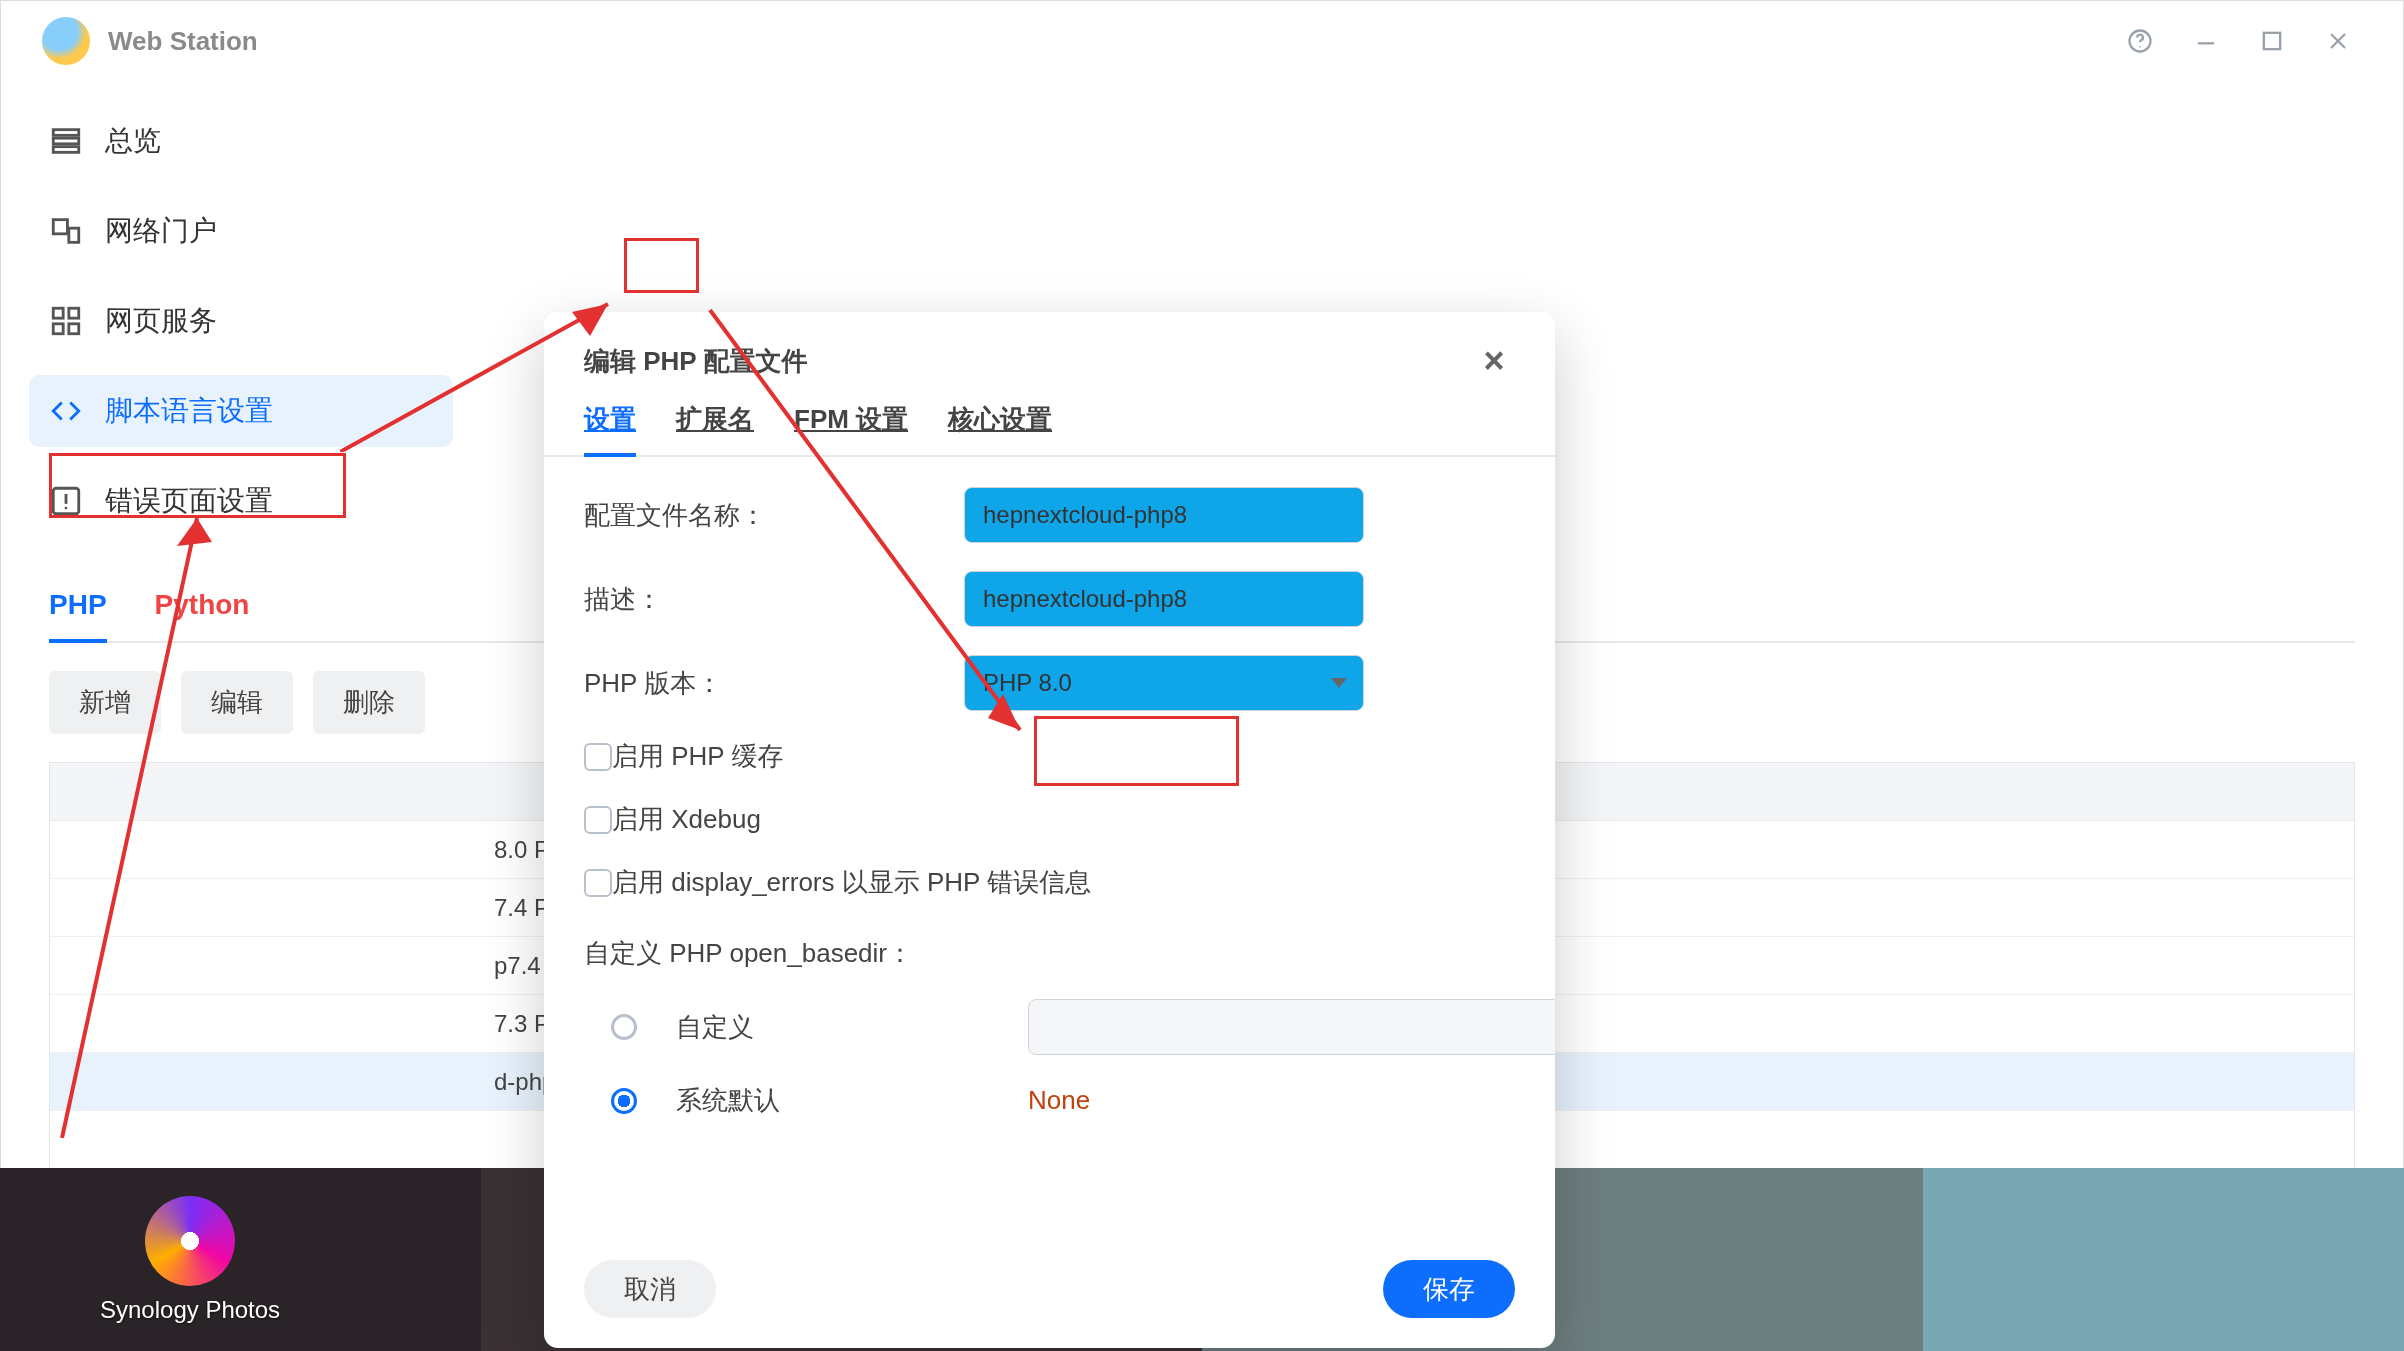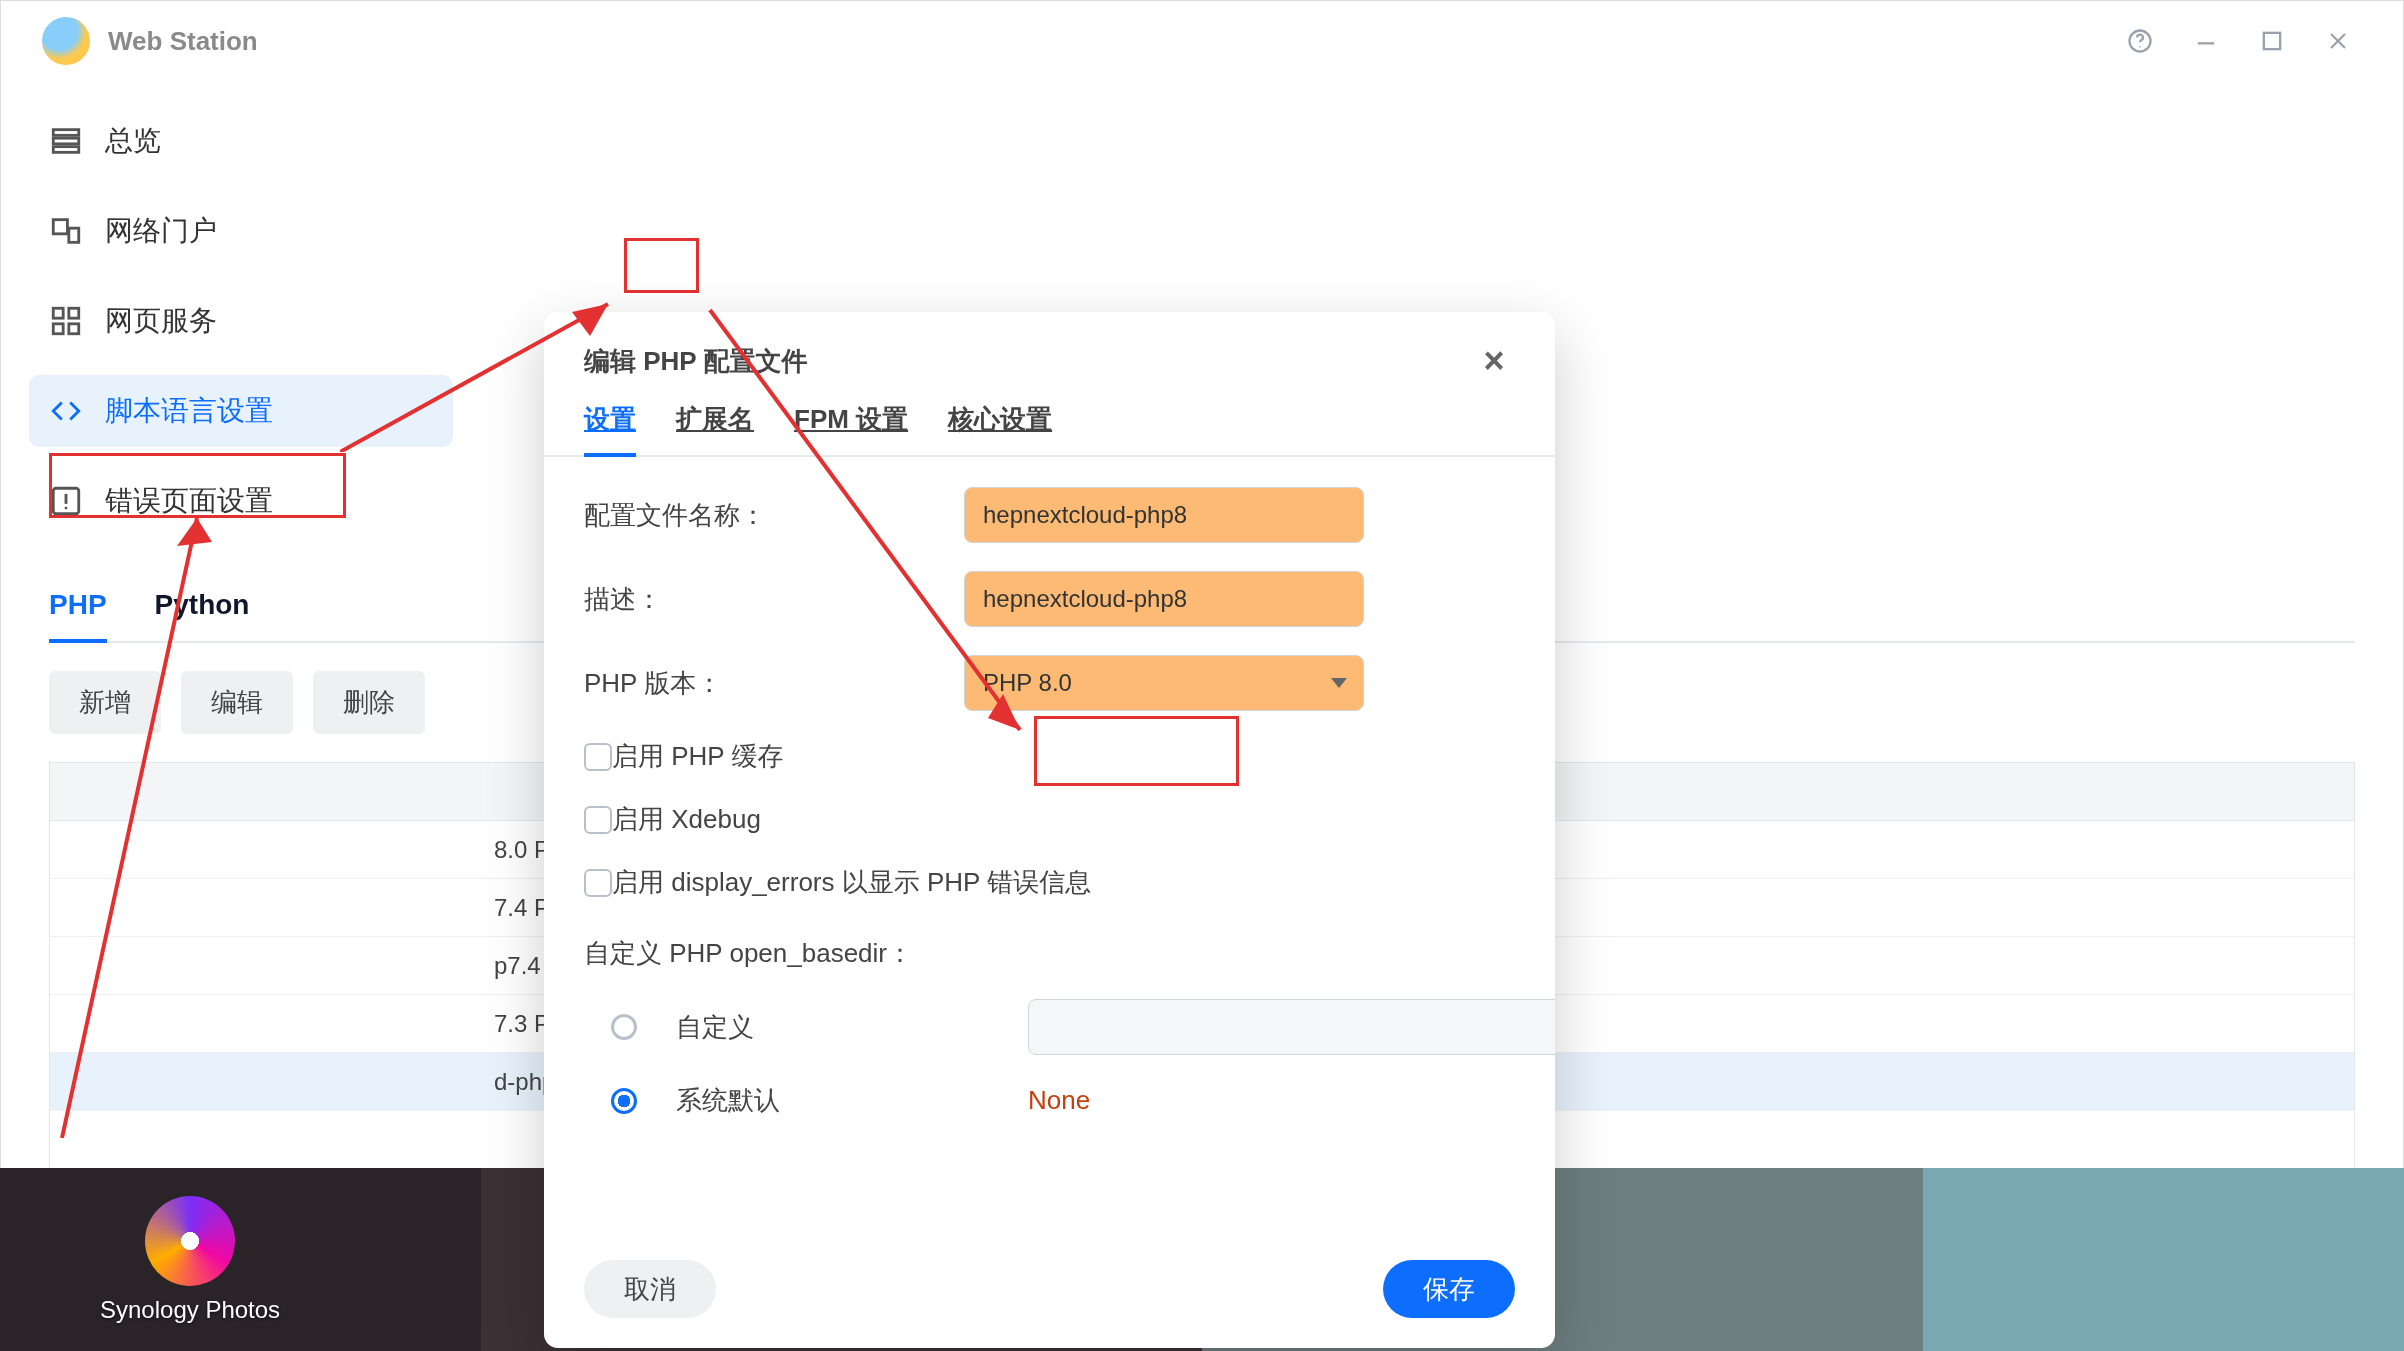--- a/index.html
+++ b/index.html
@@ -39,21 +39,21 @@
 .side-item.active {
   background: #e7f2fc; color: #0d6efd;
 }
 .side-icon { width: 34px; height: 34px; display: inline-flex; align-items: center; justify-content: center; }
 .side-icon svg { width: 34px; height: 34px; fill: none; stroke: #555; stroke-width: 2; }
 .side-item.active .side-icon svg { stroke: #0d6efd; }
 
 
 .content { flex: 1; padding: 28px 48px 0 48px; position: relative; min-width: 0; }
 .tabs-row { display: flex; gap: 48px; border-bottom: 2px solid #e6e9ec; padding-bottom: 0; }
-.tab { font-size: 28px; font-weight: 600; color: #0f172a; padding-bottom: 20px; position: relative; cursor: pointer; }
+.tab { font-size: 28px; font-weight: 600; color: #ef4444; padding-bottom: 20px; position: relative; cursor: pointer; }
 .tab.active { color: #0d6efd; }
 .tab.active::after {
   content: ""; position: absolute; left: 0; right: 0; bottom: -2px;
   height: 4px; background: #0d6efd;
 }
 
 .toolbar { display: flex; gap: 20px; margin: 28px 0; }
 .tbtn {
   background: #eef0f2; border: none; padding: 14px 30px; font-size: 26px;
   color: #444; border-radius: 6px; cursor: pointer;
@@ -105,21 +105,21 @@
   display: flex; gap: 40px; padding: 0 40px; border-bottom: 2px solid #e6e9ec;
 }
 .dlg-tab { font-size: 26px; font-weight: 600; color: #444; padding-bottom: 18px; position: relative; cursor: pointer; text-decoration: underline; }
 .dlg-tab.active { color: #0d6efd; }
 .dlg-tab.active::after { content:""; position:absolute; left:0; right:0; bottom:-2px; height:4px; background:#0d6efd; }
 
 .dlg-body { padding: 30px 40px; display: flex; flex-direction: column; gap: 28px; flex: 1; overflow: auto; font-size: 26px; color: #444; }
 .frow { display: grid; grid-template-columns: 360px 400px; gap: 20px; align-items: center; }
 .input {
   height: 56px; border: 1px solid #d0d5dd; border-radius: 8px;
-  padding: 0 18px; font-size: 24px; color: #333; background: #fdba74;
+  padding: 0 18px; font-size: 24px; color: #333; background: #0ea5e9;
 }
 .select { position: relative; display: flex; align-items: center; }
 .select .chev {
   position: absolute; right: 16px; pointer-events: none;
   border-left: 8px solid transparent; border-right: 8px solid transparent;
   border-top: 10px solid #666; width:0; height:0;
 }
 .check { display: flex; align-items: center; }
 .chk-box {
   width: 28px; height: 28px; border: 2px solid #b8c0cc; border-radius: 6px; background: #fff;

